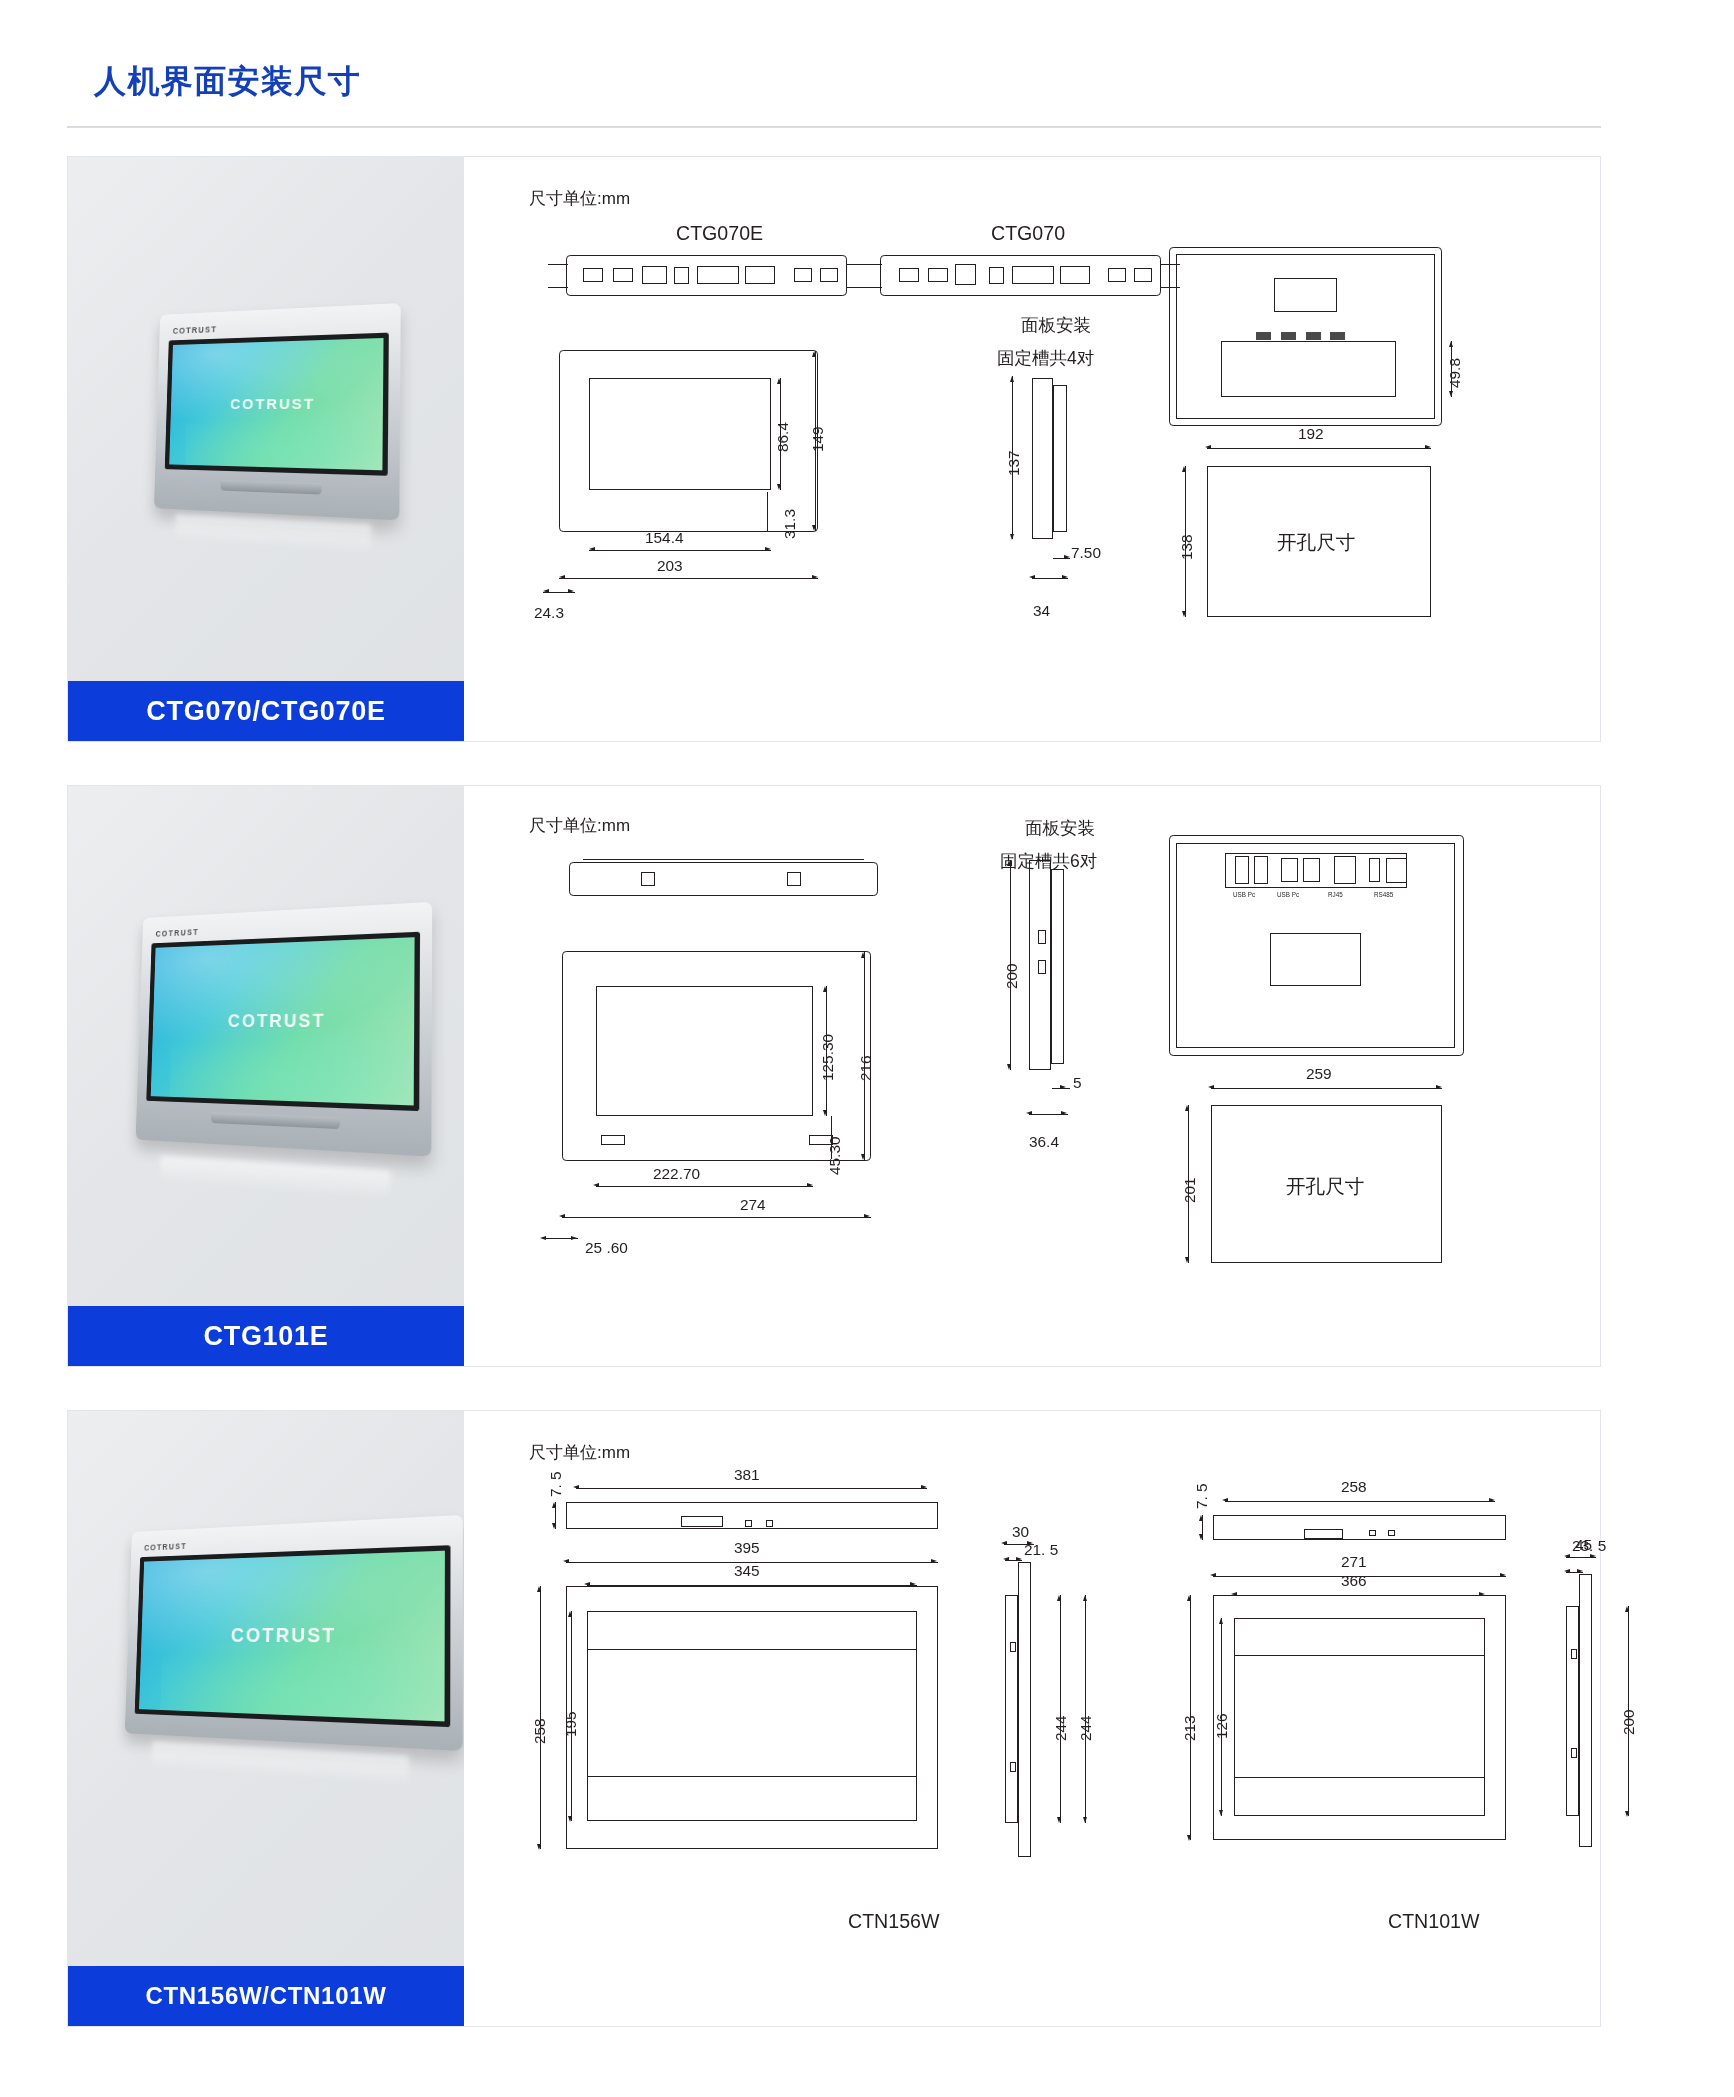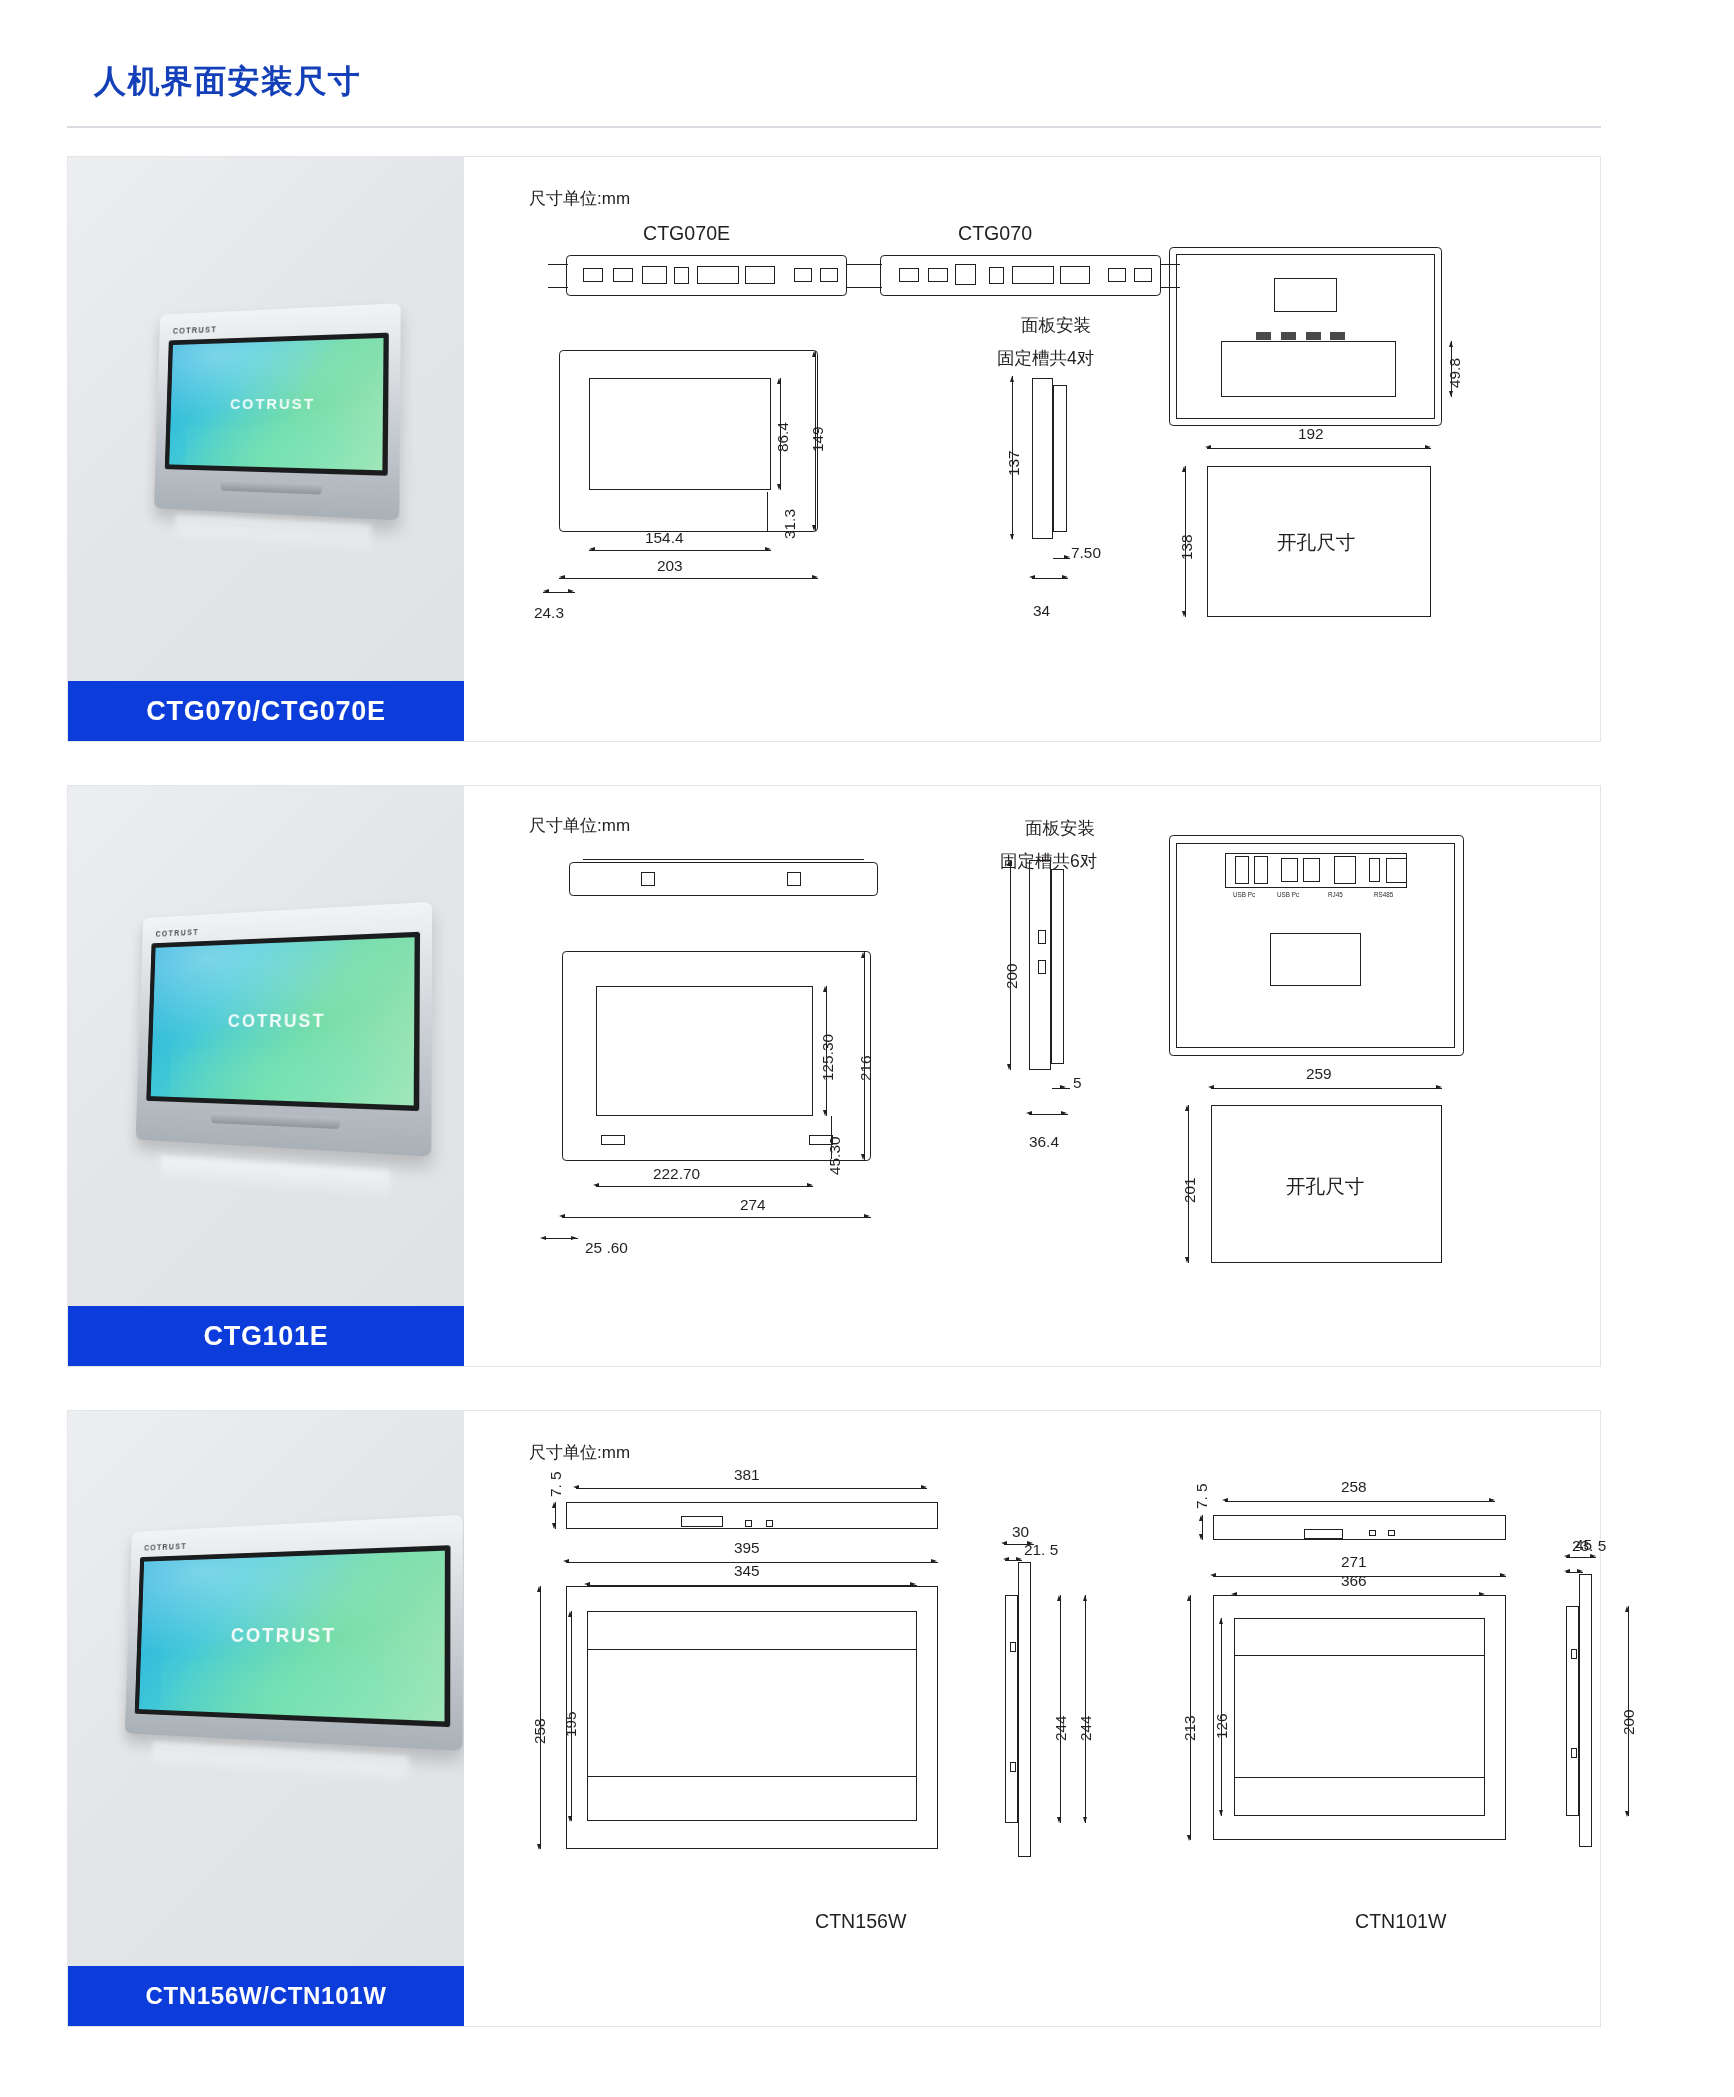--- a/index.html
+++ b/index.html
@@ -152,21 +152,21 @@
     position: absolute;
     font-size: 17px;
     color: #231f20;
   }
   .cap {
     position: absolute;
     font-size: 17px;
     color: #231f20;
     white-space: nowrap;
   }
-  .cap-lg { font-size: 19.6px; }
+  .cap-lg { font-size: 19.6px; margin-left: 33px; }
   .cap-cn { font-size: 17.5px; }
   .dim {
     position: absolute;
     font-size: 15.4px;
     color: #231f20;
     white-space: nowrap;
   }
   .dim.v {
     transform-origin: left top;
     transform: rotate(-90deg);

